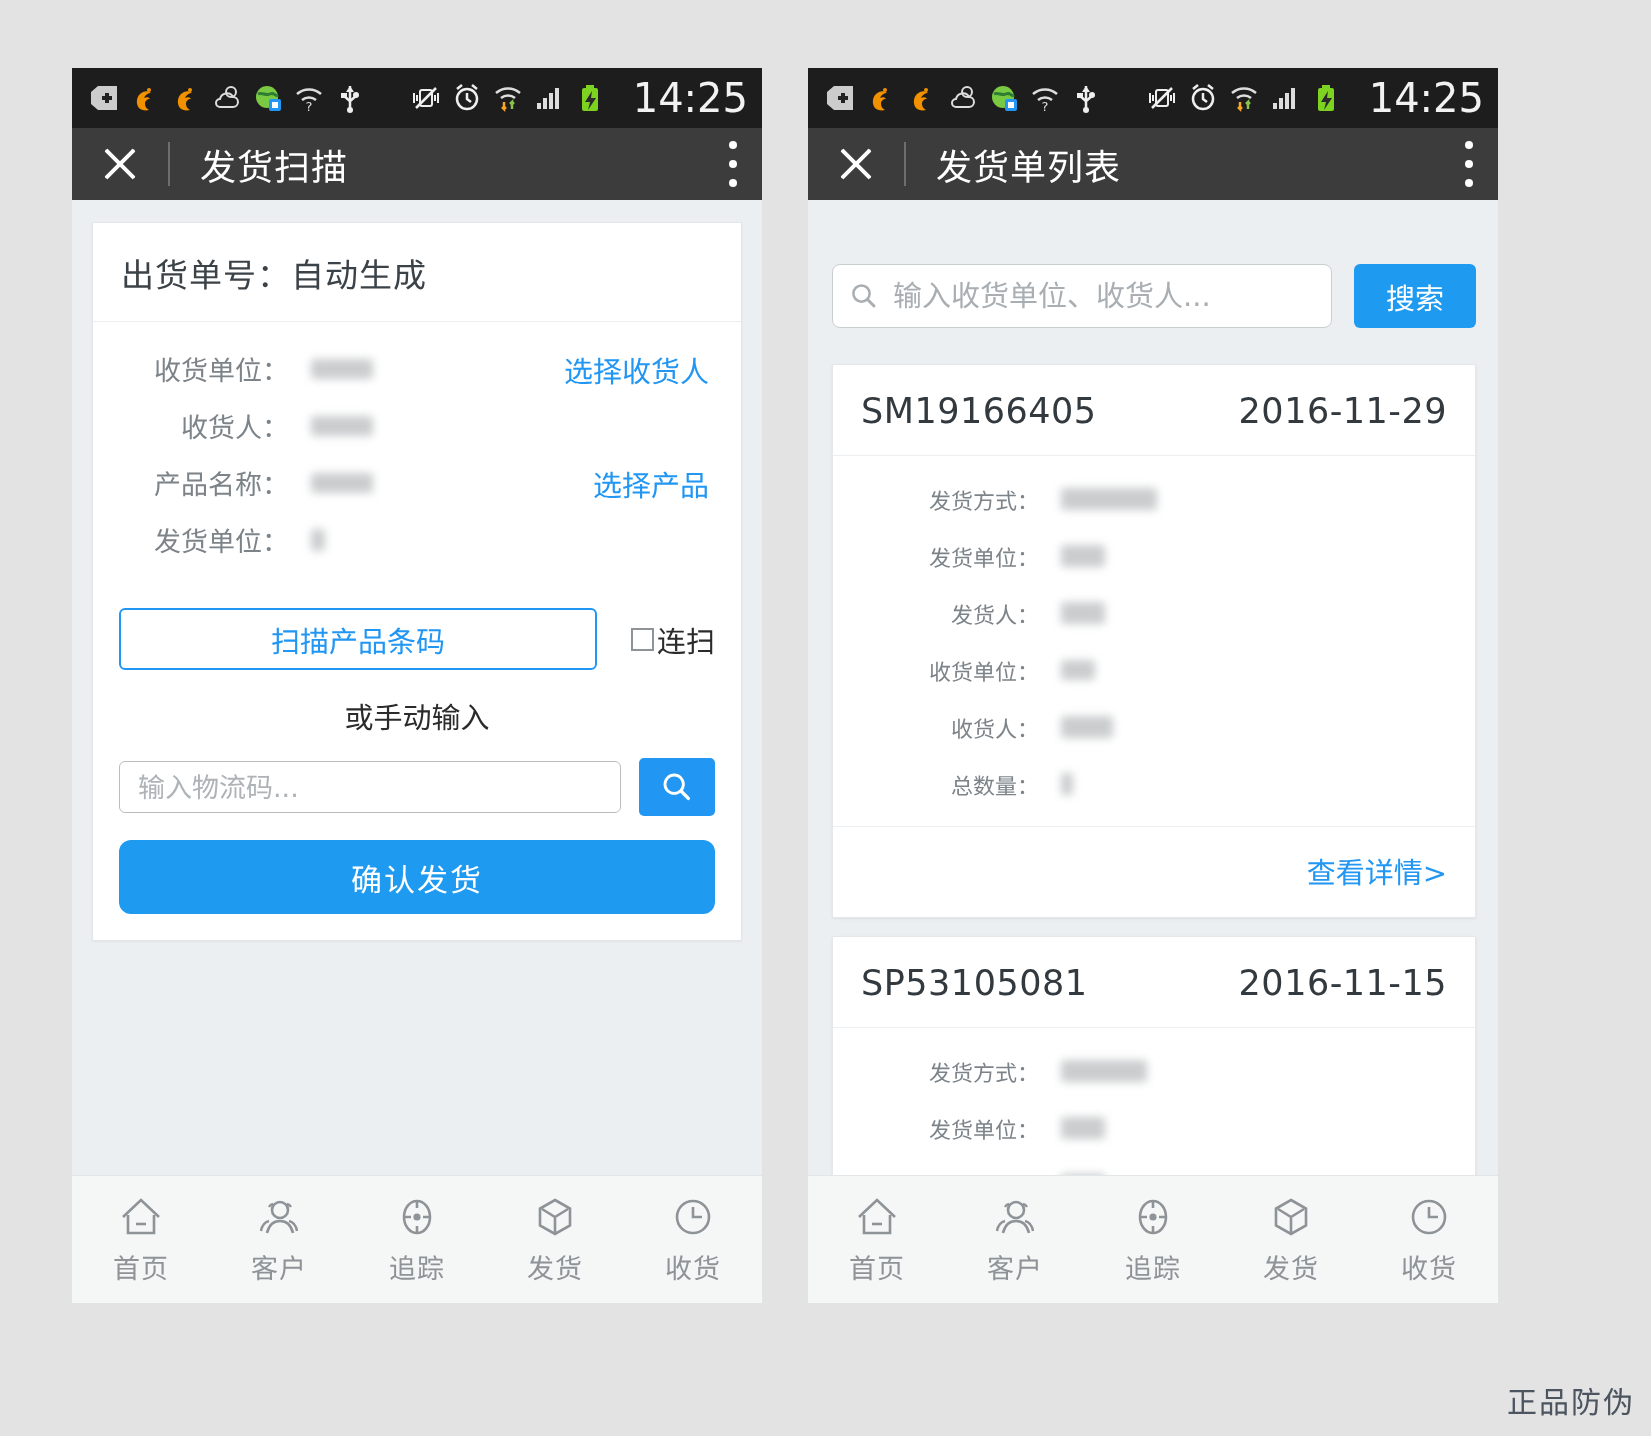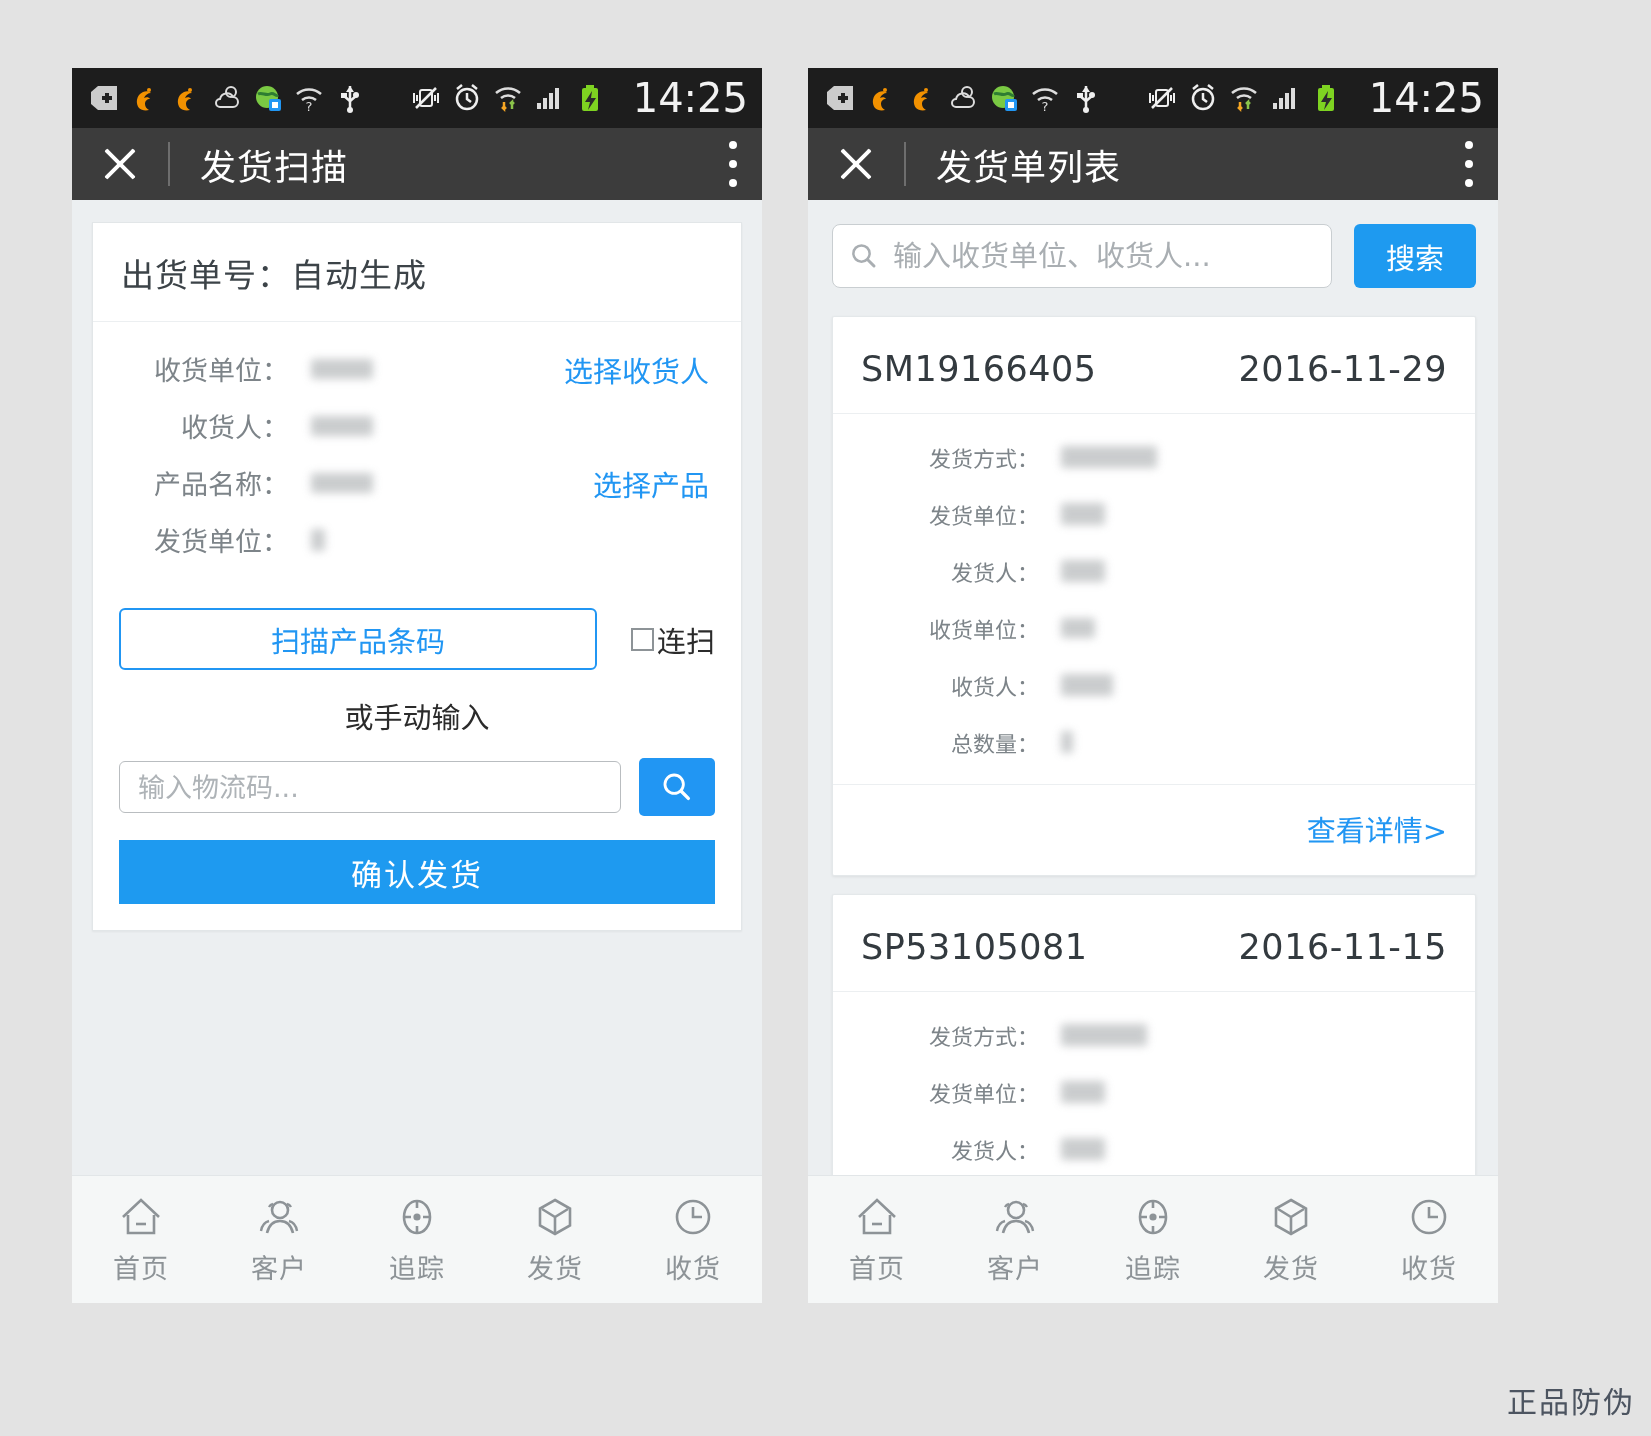--- a/index.html
+++ b/index.html
@@ -121,28 +121,28 @@
     padding: 0 18px; font-size: 27px; color: #33383c;
     background: #fff; outline: none; font-family: inherit;
   }
   .txtinput::placeholder { color: #aeb3b7; }
   .go-btn {
     flex: none; width: 76px; height: 58px; margin-left: 18px;
     background: #2196f3; border: none; border-radius: 5px;
     display: flex; align-items: center; justify-content: center; cursor: pointer;
   }
   .confirm-btn {
-    display: block; width: 100%; height: 64px; margin: 24px 0 26px 0;
-    background: #1e9af0; border: none; border-radius: 0;
+    display: block; width: 100%; height: 74px; margin: 24px 0 26px 0;
+    background: #1e9af0; border: none; border-radius: 12px;
     color: #fff; font-size: 31px; letter-spacing: 2px; cursor: pointer;
     font-family: inherit;
   }
 
   
-  .searchbar { display: flex; align-items: flex-end; padding: 24px 22px 28px 24px; }
+  .searchbar { display: flex; align-items: flex-end; padding: 24px 22px 36px 24px; margin-top: 40px; }
   .searchfield {
     flex: 1; height: 64px; background: #fff;
     border: 1px solid #c9ced1; border-radius: 8px;
     display: flex; align-items: center; padding: 0 16px;
   }
   .searchfield input {
     flex: 1; border: none; outline: none; background: transparent;
     font-size: 29px; color: #33383c; margin-left: 14px; font-family: inherit;
   }
   .searchfield input::placeholder { color: #a9aeb2; }
@@ -152,21 +152,21 @@
     color: #fff; font-size: 29px; cursor: pointer; font-family: inherit;
   }
 
   .order-card {
     margin: 0 22px 18px 24px; background: #fff;
     border: 1px solid #e4e8ea; border-radius: 2px;
     box-shadow: 0 1px 3px rgba(0,0,0,0.07);
   }
   .oc-head {
     display: flex; align-items: center; justify-content: space-between;
-    padding: 26px 28px 24px 28px; border-bottom: 1px solid #eceff1; margin-top: 6px;
+    padding: 26px 28px 24px 28px; border-bottom: 1px solid #eceff1;
   }
   .oc-no   { font-size: 35px; color: #333a3f; letter-spacing: .5px; }
   .oc-date { font-size: 35px; color: #333a3f; letter-spacing: .5px; }
   .oc-body { padding: 14px 0 14px 0; }
   .oc-row { display: flex; align-items: center; height: 57px; }
   .oc-row .lbl { width: 206px; text-align: right; font-size: 22px; color: #7d8489; flex: none; }
   .oc-row .val { padding-left: 22px; }
   .oc-foot {
     border-top: 1px solid #eceff1; padding: 22px 28px 26px 0;
     text-align: right;

